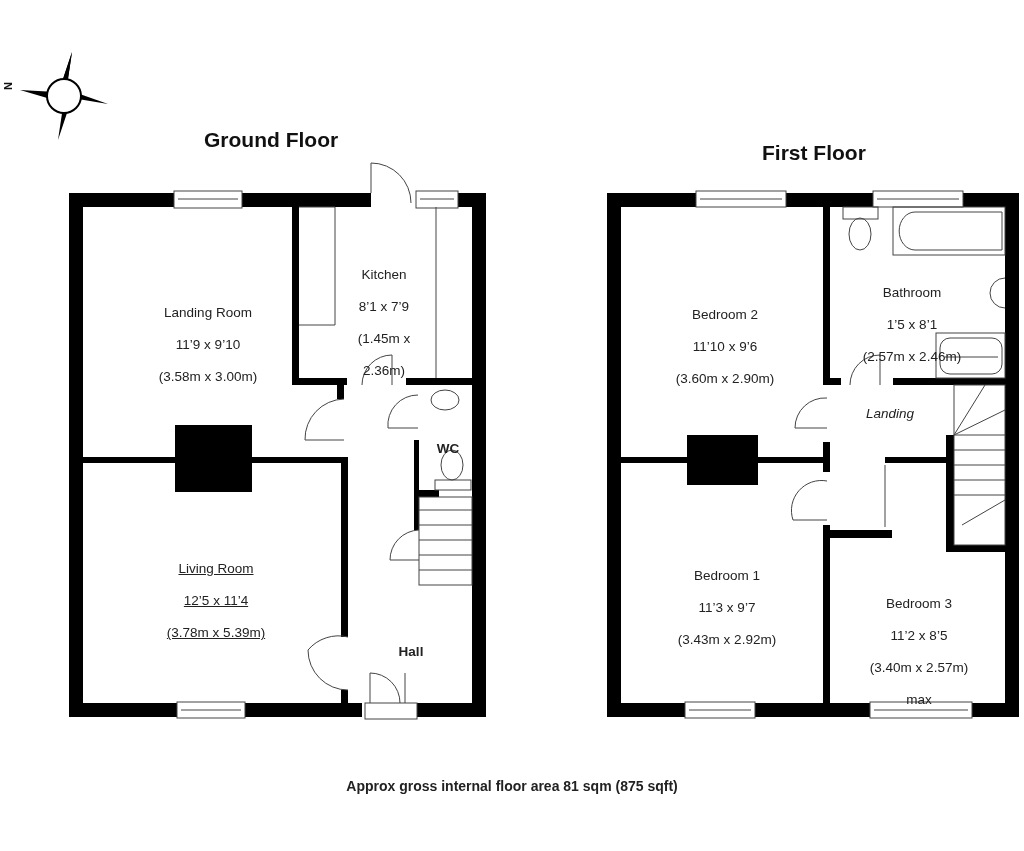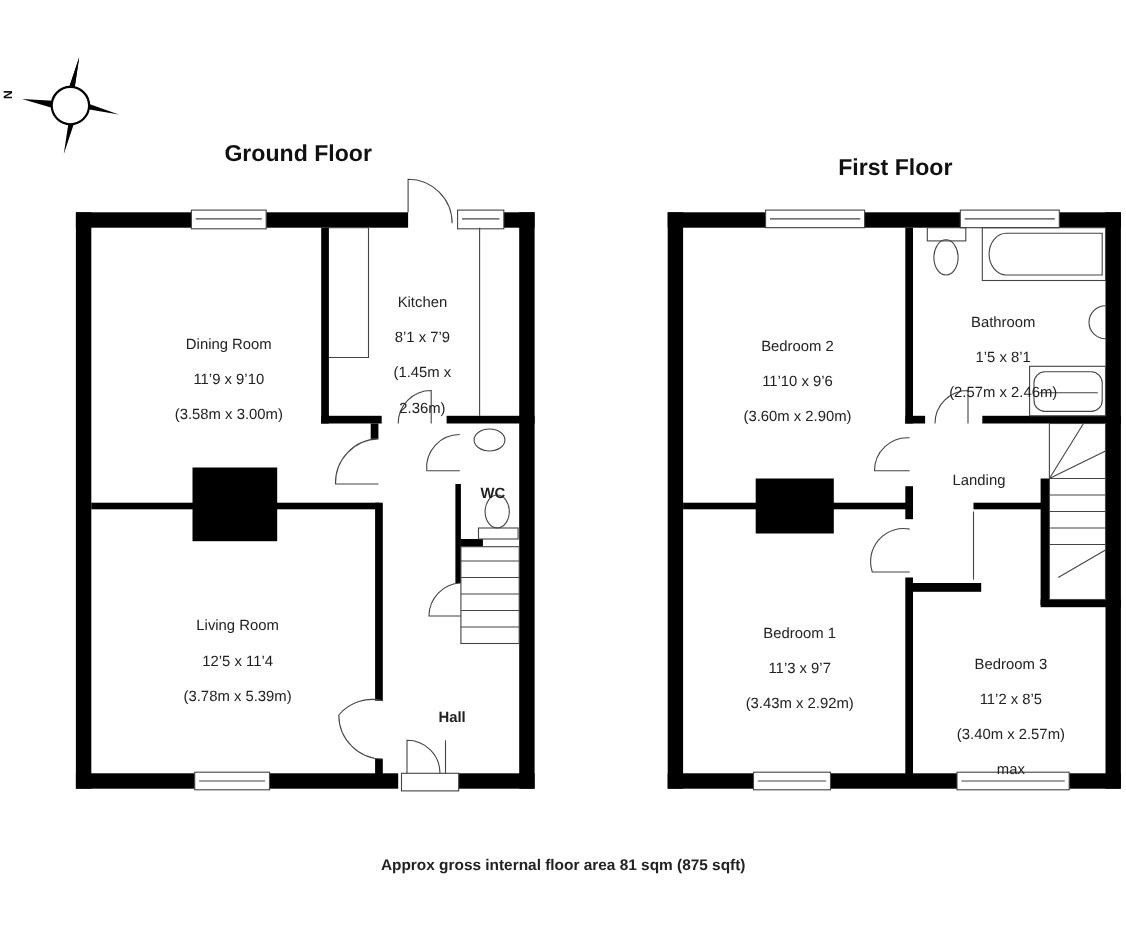--- a/index.html
+++ b/index.html
@@ -159,37 +159,37 @@
     <line x1="962" y1="525" x2="1005" y2="500"></line>
   </g>
 </svg>
 
 <div class="compass-n">N</div>
 
 <div class="floor-title" style="left:204px; top:128px;">Ground Floor</div>
 <div class="floor-title" style="left:762px; top:141px;">First Floor</div>
 
 <div class="room-label" style="left:208px; top:289px;">
-  <div>Dining Room</div>
+  <div>Landing Room</div>
   <div>11’9 x 9’10</div>
   <div>(3.58m x 3.00m)</div>
 </div>
 
 <div class="room-label" style="left:384px; top:251px;">
   <div>Kitchen</div>
   <div>8’1 x 7’9</div>
   <div>(1.45m x</div>
   <div>2.36m)</div>
 </div>
 
 <div class="room-label" style="left:448px; top:425px; font-weight:bold;">
   <div>WC</div>
 </div>
 
-<div class="room-label" style="left:216px; top:545px;">
+<div class="room-label" style="left:216px; top:545px;text-decoration:underline;">
   <div>Living Room</div>
   <div>12’5 x 11’4</div>
   <div>(3.78m x 5.39m)</div>
 </div>
 
 <div class="room-label" style="left:411px; top:628px; font-weight:bold;">
   <div>Hall</div>
 </div>
 
 <div class="room-label" style="left:725px; top:291px;">
@@ -197,21 +197,21 @@
   <div>11’10 x 9’6</div>
   <div>(3.60m x 2.90m)</div>
 </div>
 
 <div class="room-label" style="left:912px; top:269px;">
   <div>Bathroom</div>
   <div>1’5 x 8’1</div>
   <div>(2.57m x 2.46m)</div>
 </div>
 
-<div class="room-label" style="left:890px; top:413px;">
+<div class="room-label" style="left:890px; top:390px;font-style:italic;">
   <div>Landing</div>
 </div>
 
 <div class="room-label" style="left:727px; top:552px;">
   <div>Bedroom 1</div>
   <div>11’3 x 9’7</div>
   <div>(3.43m x 2.92m)</div>
 </div>
 
 <div class="room-label" style="left:919px; top:580px;">

